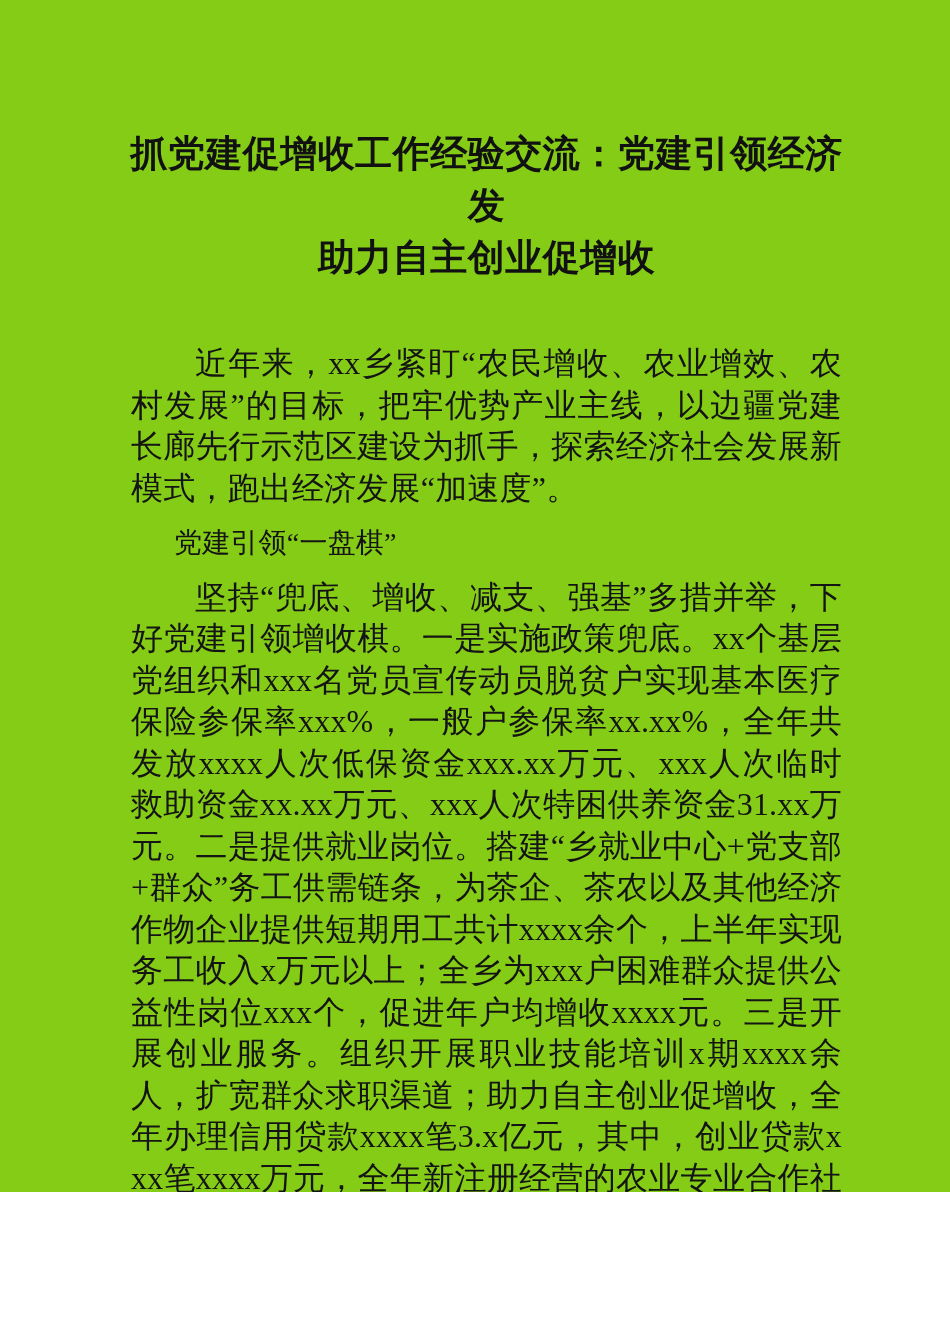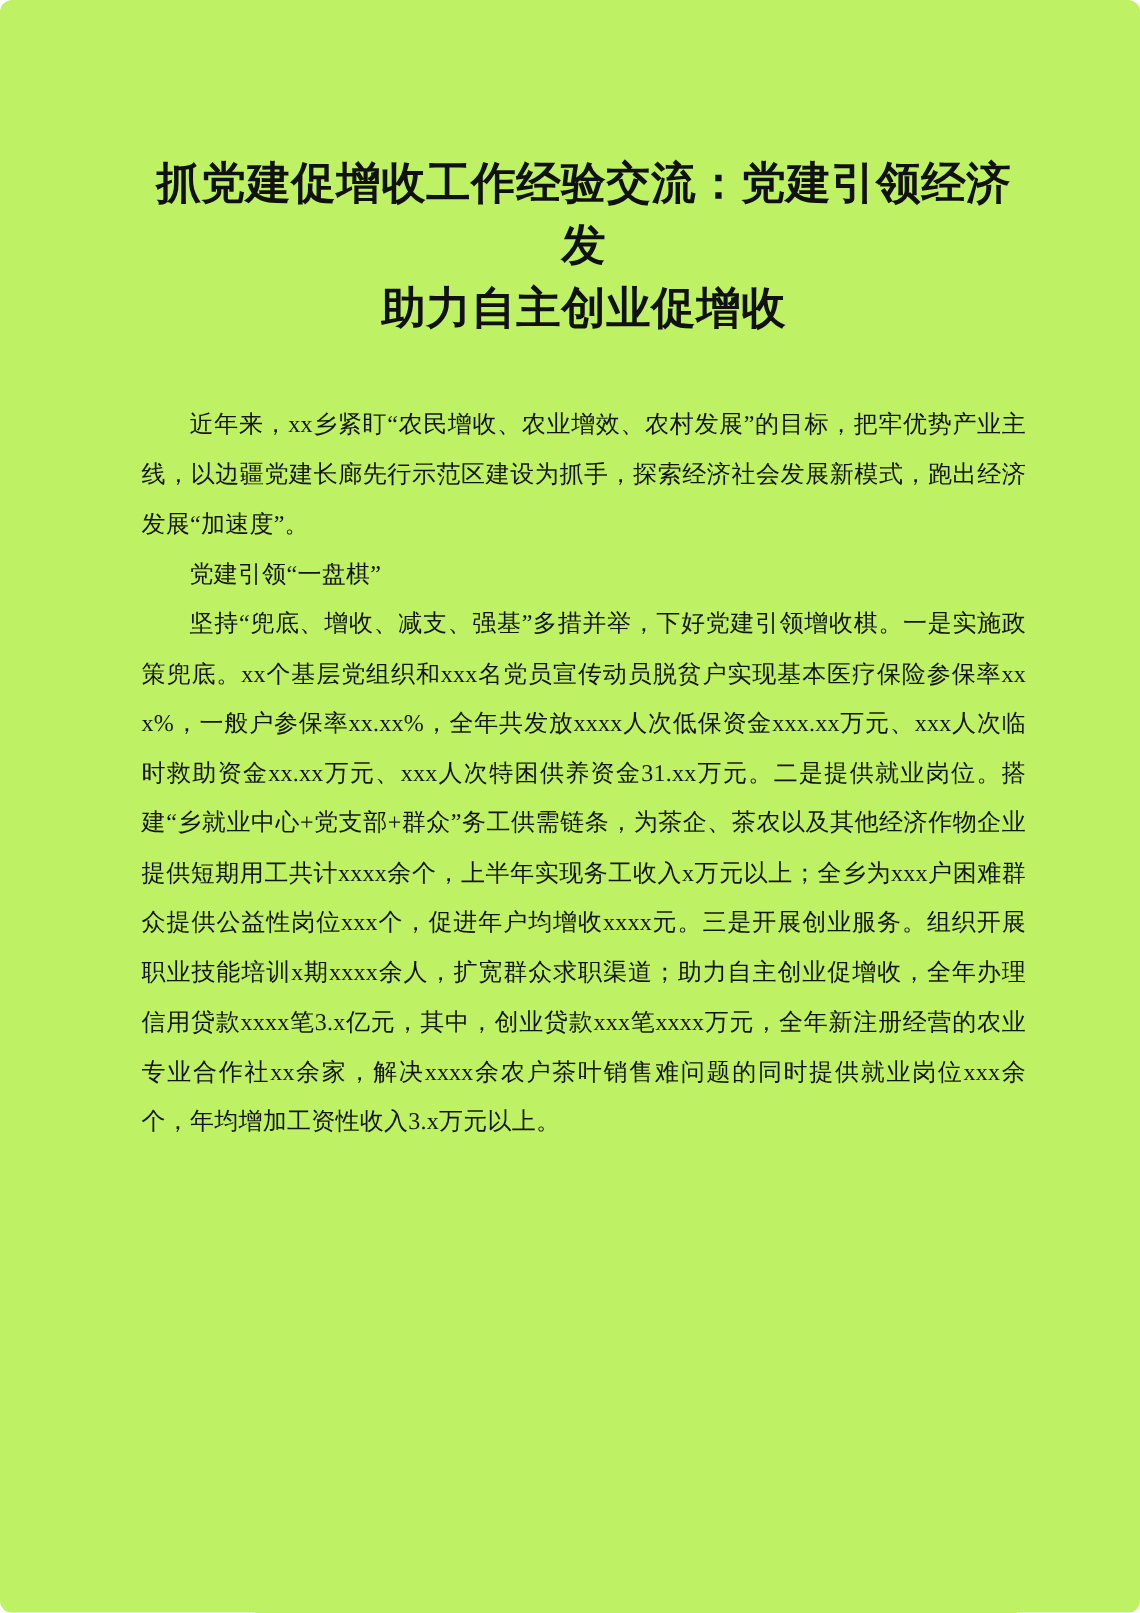--- a/index.html
+++ b/index.html
@@ -11,60 +11,59 @@
   body {
     width: 950px;
     height: 1344px;
     font-family: "Liberation Serif", "DejaVu Serif", serif;
     color: #000000;
     -webkit-font-smoothing: antialiased;
   }
   .page {
     position: relative;
     width: 950px;
-    height: 1344px;
+    height: 1192px;
     box-sizing: border-box;
     padding: 128px 95px 120px 118px;
-    background: #bef264;
+    background: #84cc16;
     overflow: hidden;
-    border-radius: 10px;
   }
   .doc-title {
     font-family: "Liberation Serif", "DejaVu Serif", serif;
     font-weight: 700;
     font-size: 37px;
     line-height: 52px;
     text-align: center;
     letter-spacing: 0.5px;
     margin: 0 0 0 0;
     padding: 0 4px;
     color: #111111;
   }
   .title-spacer {
     height: 46px;
   }
   .body-block {
     margin-top: 4px;
   }
   .para {
     font-family: "Liberation Serif", "DejaVu Serif", serif;
-    font-size: 20px;
+    font-size: 32px;
     line-height: 41.5px;
     text-align: justify;
     text-justify: inter-ideograph;
     text-indent: 2em;
-    margin: 0;
+    margin: 13px;
     padding: 0;
     color: #141414;
     letter-spacing: 0.2px;
     word-break: break-all;
   }
   .heading-line {
     font-family: "Liberation Serif", "DejaVu Serif", serif;
-    font-size: 20px;
+    font-size: 28px;
     line-height: 41.5px;
     text-indent: 2em;
     margin: 0;
     padding: 0;
     color: #141414;
     letter-spacing: 0.2px;
   }
 </style>
 </head>
 <body>

